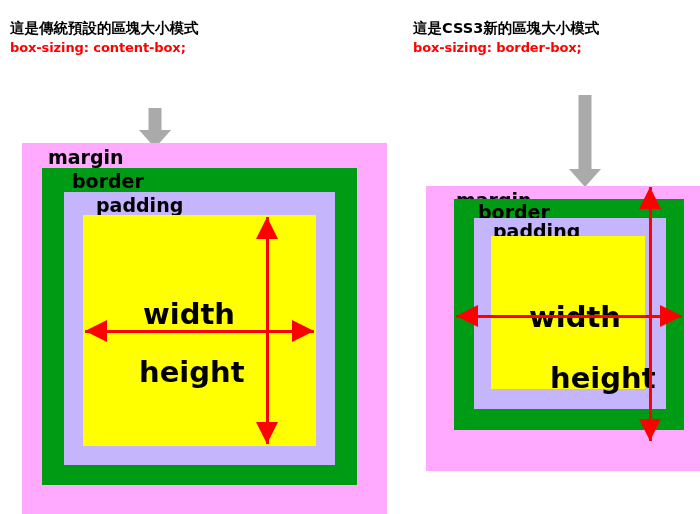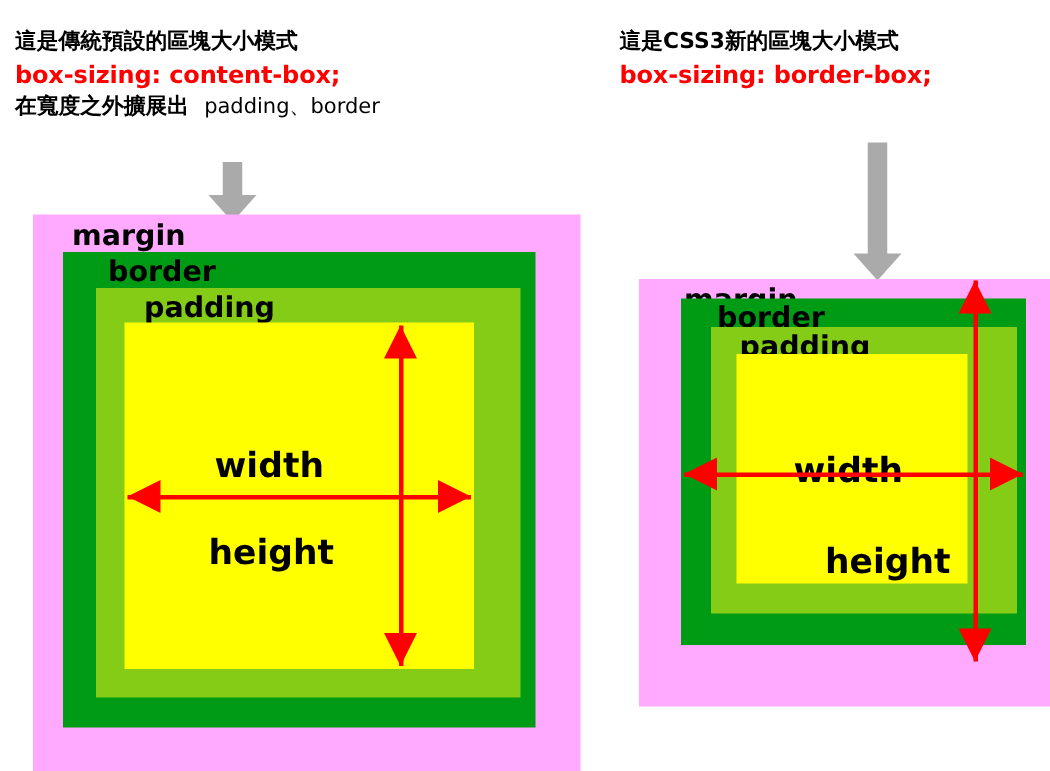--- a/index.html
+++ b/index.html
@@ -27,21 +27,21 @@
     white-space: nowrap;
   }
   .caption .line {
     display: block;
     font-size: 14.5px;
     color: #000000;
     font-weight: bold;
   }
   .caption .line.code {
     color: #ff0000;
-    font-size: 16px;
+    font-size: 13px;
     font-weight: bold;
     letter-spacing: -0.1px;
   }
   .caption .line.mixed .cjk { font-weight: bold; }
   .caption .line.mixed .latin { font-weight: normal; font-size: 14px; }
 
   #caption-left  { left: 10px;  top: 18px; }
   #caption-right { left: 413px; top: 18px; }
 
   
@@ -77,39 +77,38 @@
     position: absolute;
     background: #ffaaff;
     margin-left: 12px;
   }
   .border-box {
     position: absolute;
     background: #009b14;
   }
   .padding-box {
     position: absolute;
-    background: #84cc16;
-    padding-left: 12px;
+    background: #c4b5fd;
   }
   .content-box {
     position: absolute;
     background: #ffff00;
   }
 
   .box-label {
     position: absolute;
     font-size: 19px;
     font-weight: bold;
     color: #000000;
     white-space: nowrap;
     line-height: 1;
   }
   .dim-label {
     position: absolute;
-    font-size: 23px;
+    font-size: 29px;
     font-weight: bold;
     color: #000000;
     white-space: nowrap;
     line-height: 1;
   }
 
   
   .red-h {
     position: absolute;
     height: 0;
@@ -153,21 +152,20 @@
   .red-v .tip.down { bottom: 0; border-top: 22px solid #ff0000; }
 </style>
 </head>
 <body>
 
 <div class="stage">
 
   <div class="caption" id="caption-left">
     <span class="line">這是傳統預設的區塊大小模式</span>
     <span class="line code">box-sizing: content-box;</span>
-    <span class="line mixed"><span class="cjk">在寬度之外擴展出</span>&nbsp; <span class="latin">padding、border</span></span>
   </div>
 
   <div class="gray-arrow" id="gray-arrow-left">
     <div class="shaft"></div>
     <div class="head"></div>
   </div>
 
   <div class="margin-box" style="left:10px; top:143px; width:365px; height:371px;">
 
     <div class="box-label" style="left:26px; top:5px;">margin</div>

